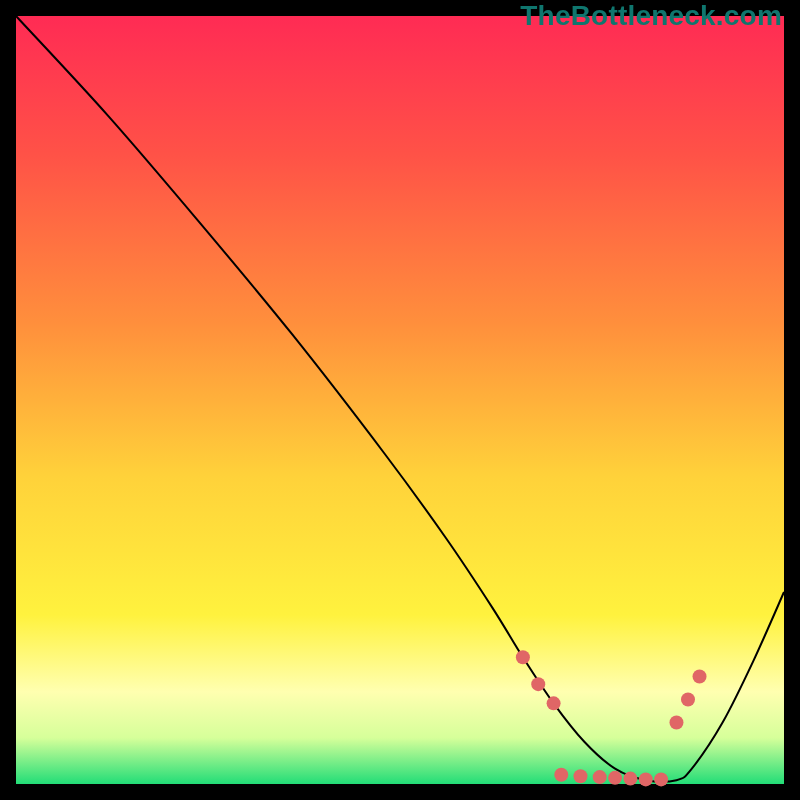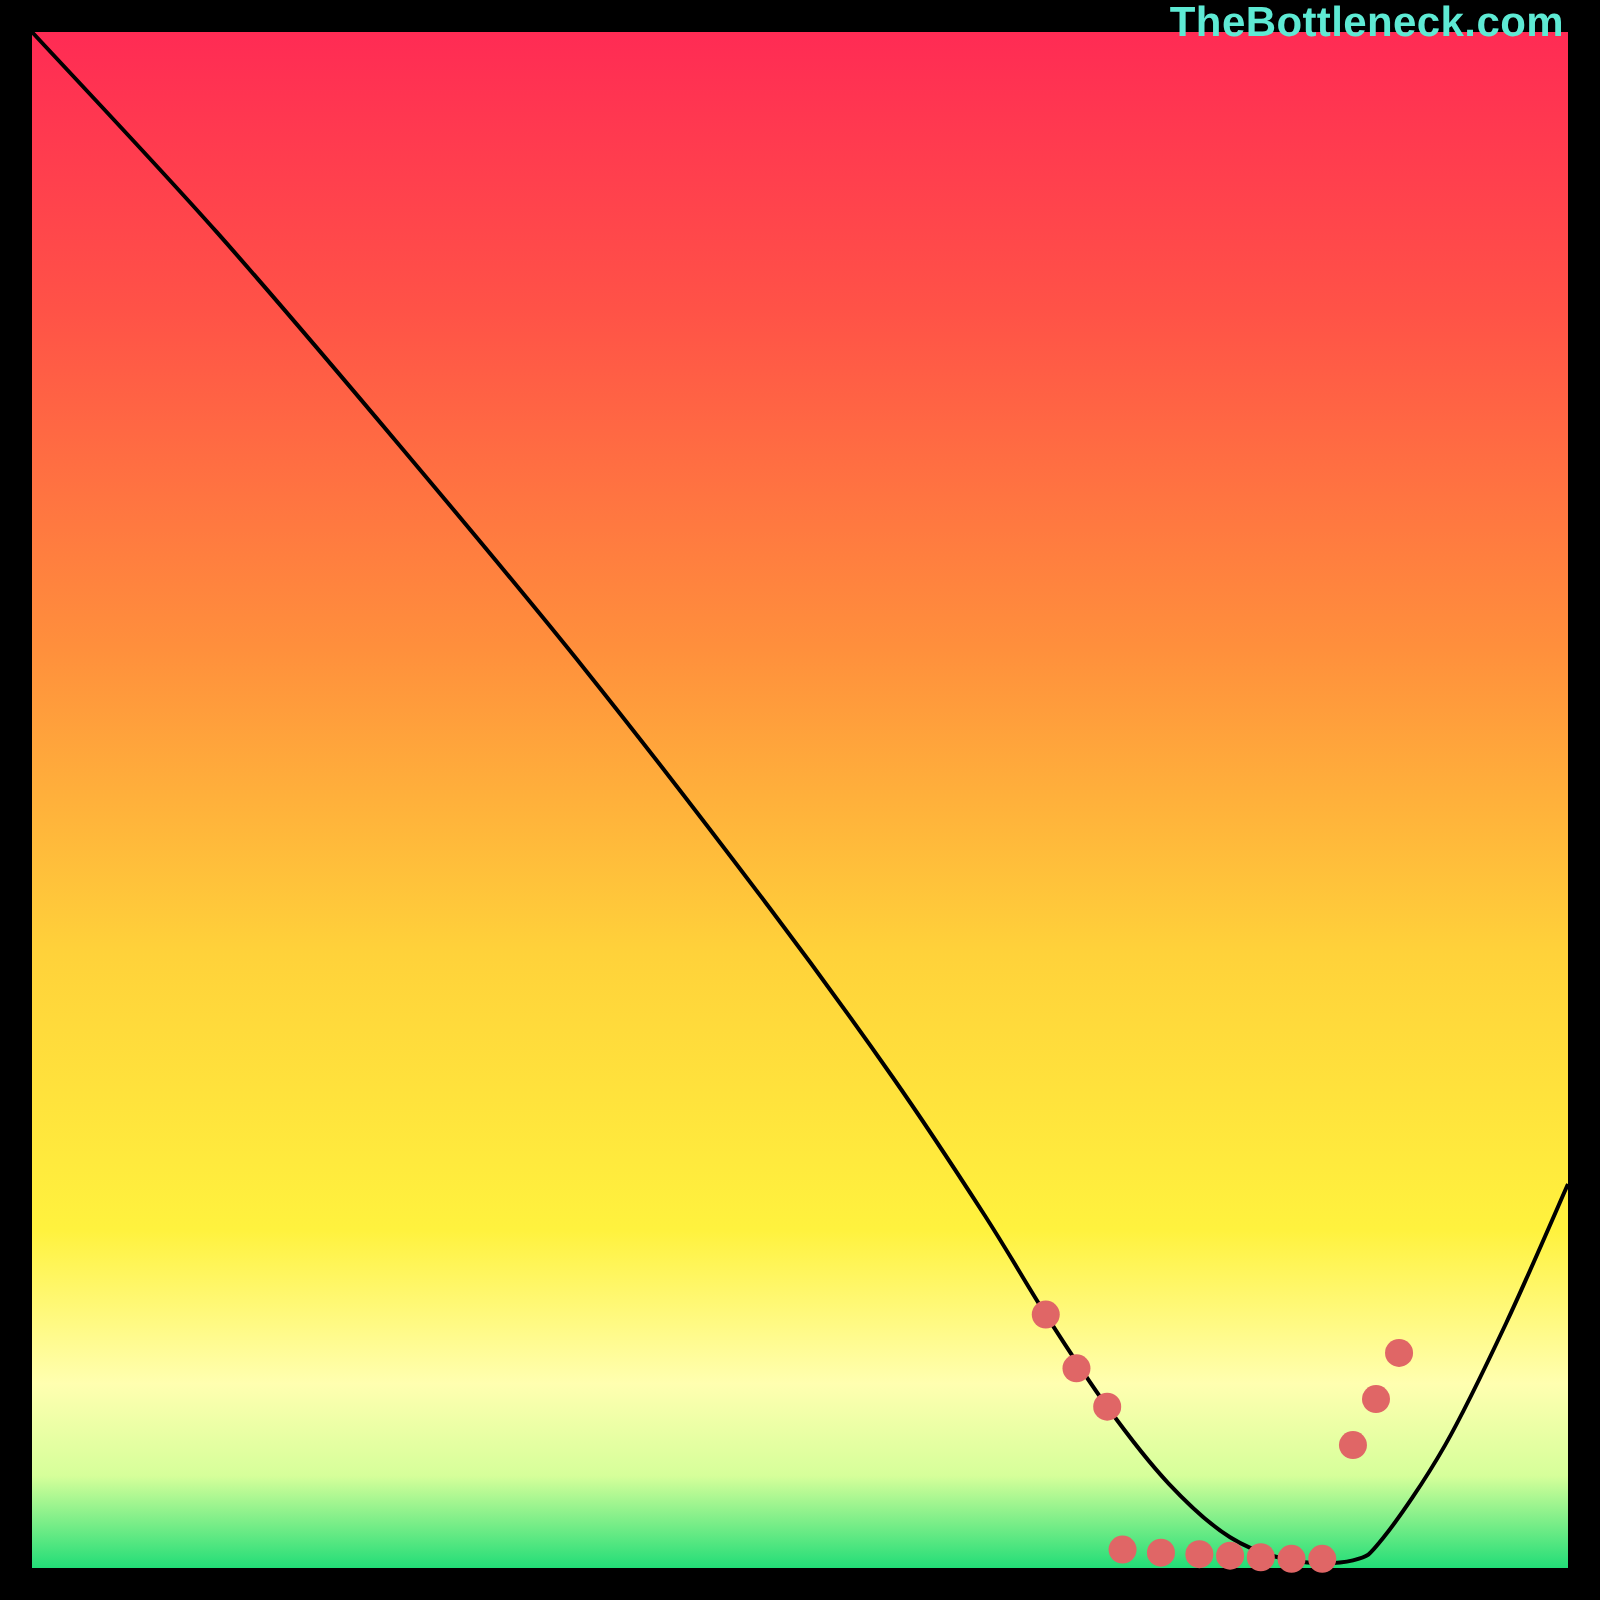--- a/index.html
+++ b/index.html
@@ -30,22 +30,22 @@
     left: 0;
     top: 0;
     width: 768px;
     height: 768px;
     overflow: visible;
   }
   .watermark {
     position: absolute;
     top: 0px;
     right: 18px;
-    color: #5eead4;
-    font-size: 21px;
+    color: #0f766e;
+    font-size: 28px;
     font-weight: 600;
     letter-spacing: 0.2px;
     z-index: 10;
     user-select: none;
   }
 </style>
 </head>
 <body>
 
 <div class="watermark">TheBottleneck.com</div>

